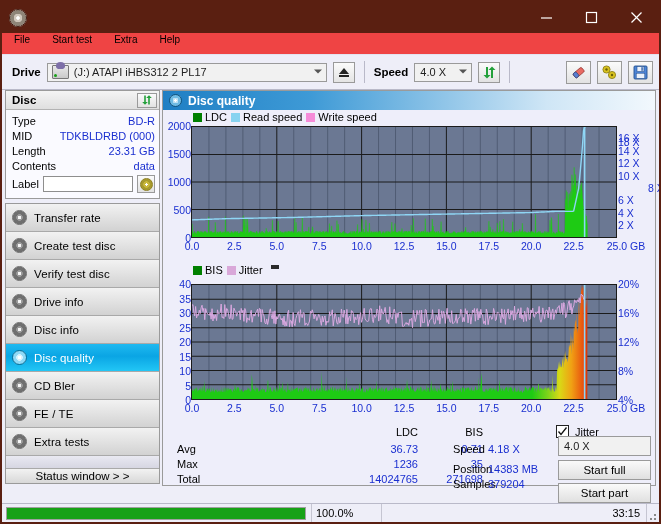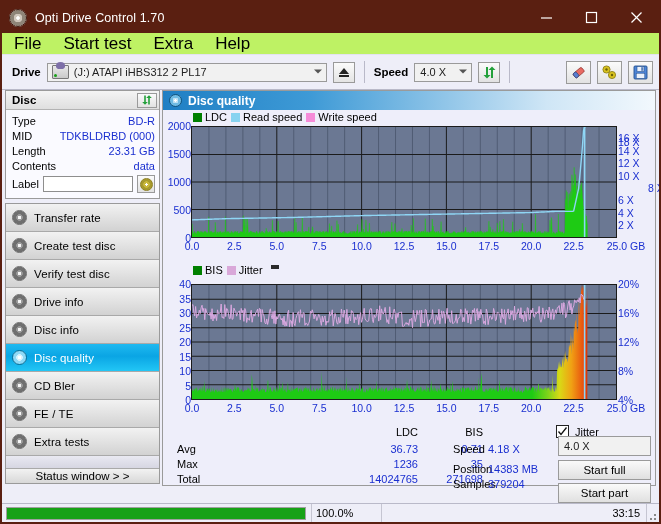--- a/index.html
+++ b/index.html
@@ -28,22 +28,22 @@
     background:radial-gradient(circle at 50% 50%, #fff 0 12%, #cfc6bb 14% 33%, #8e8578 35% 60%, #d8d2c8 62% 82%, #6f675c 84% 100%);
     box-shadow:0 0 0 1px #3c150c inset;
     flex:none;
   }
   .tb-title{font-size:12.5px;letter-spacing:.1px;}
   .tb-buttons{position:absolute;right:0;top:0;height:31px;display:flex;}
   .tb-btn{width:45px;height:31px;display:flex;align-items:center;justify-content:center;color:#fff;}
   .tb-btn svg{display:block;}
   
   .menubar{
-    height:21px;background:#bef264;display:flex;
-    padding-left:10px;gap:18px;color:#000;font-size:17px;
+    height:21px;background:#ef4444;display:flex;
+    padding-left:10px;gap:18px;color:#000;font-size:10px;
     border-bottom:1px solid #e3e3f0;
   }
   .menubar span{padding:1px 2px;}
   
   .drivebar{
     height:34px;display:flex;align-items:center;padding:0 6px 0 10px;gap:6px;
     background:#eeeef8;border-bottom:1px solid #b9b9c9;
   }
   .lbl-bold{font-weight:bold;font-size:11.5px;color:#000;}
   .combo{
@@ -195,21 +195,20 @@
       radial-gradient(circle 1px at 6px 2px,#888 99%,transparent 0);
   }
 </style>
 </head>
 <body>
 
 <div id="app">
 
   <div class="titlebar">
     <div class="tb-icon"></div>
-    <div class="tb-title">Opti Drive Control 1.70</div>
     <div class="tb-buttons">
       <div class="tb-btn">
         <svg width="13" height="13" viewBox="0 0 13 13">
             <line x1="1" y1="7" x2="12" y2="7" stroke="#fff" stroke-width="1.2"></line>
           </svg>
       </div>
       <div class="tb-btn">
         <svg width="13" height="13" viewBox="0 0 13 13">
             <rect x="1.5" y="1.5" width="10" height="10" fill="none" stroke="#fff" stroke-width="1.2"></rect>
           </svg>

